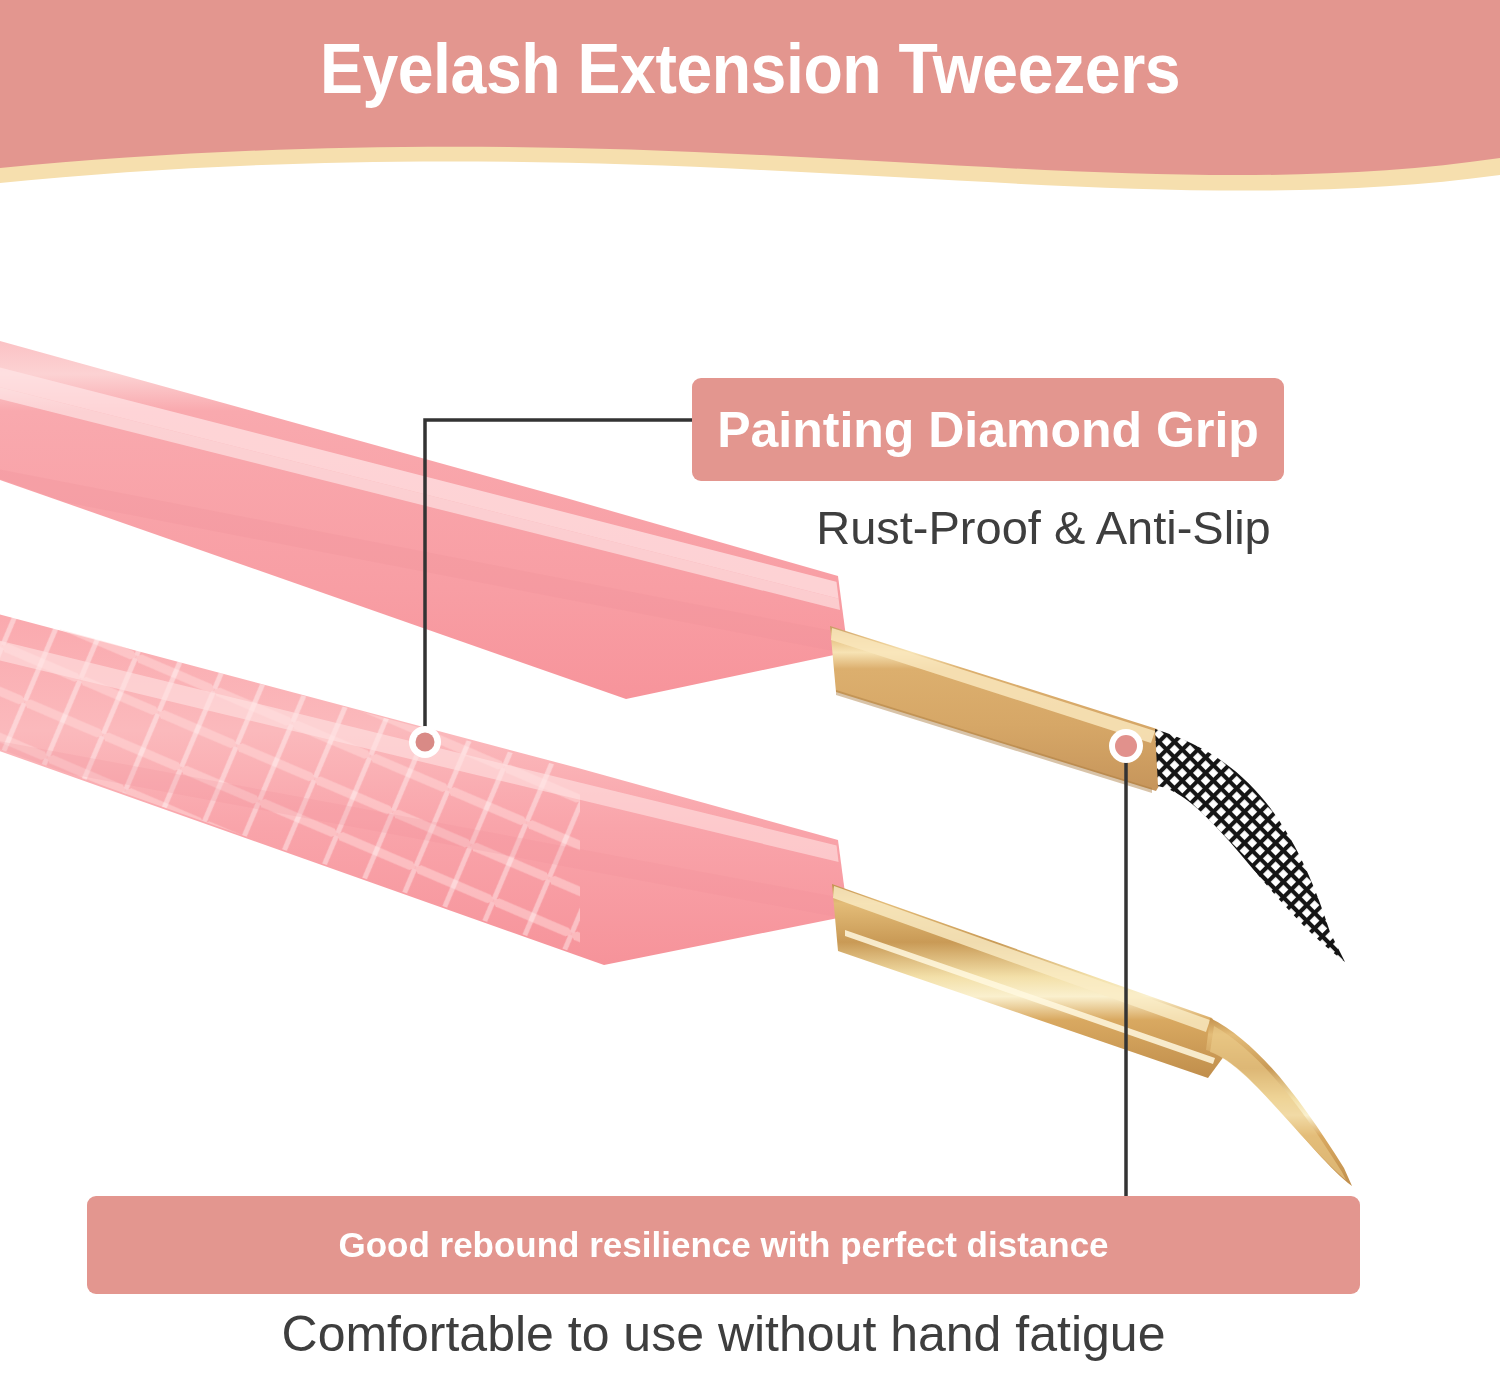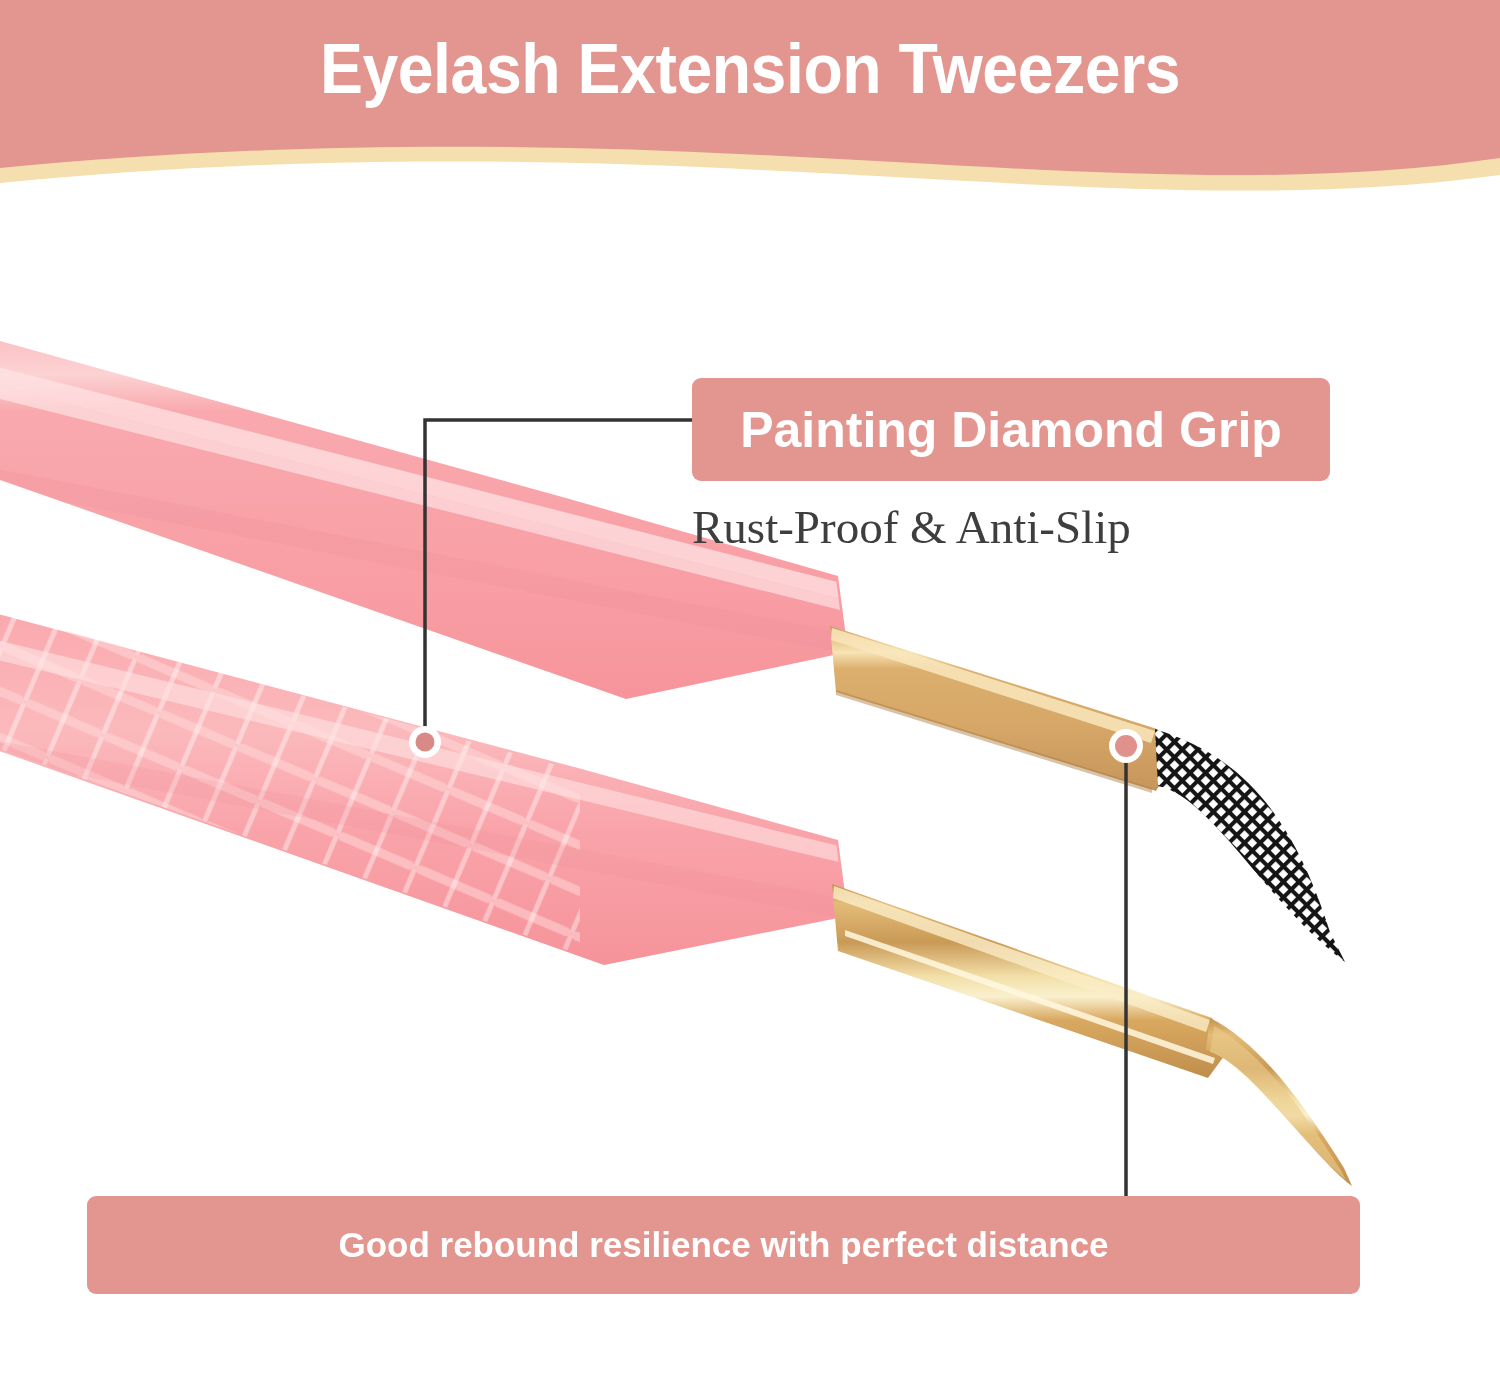--- a/index.html
+++ b/index.html
@@ -67,40 +67,40 @@
     font-weight: bold;
     display: flex;
     align-items: center;
     justify-content: center;
     box-sizing: border-box;
     white-space: nowrap;
   }
   .label-top {
     left: 692px;
     top: 378px;
-    width: 638px;
+    width: 592px;
     height: 103px;
     font-size: 50px;
     letter-spacing: 0px;
   }
   .label-bottom {
     left: 87px;
     top: 1196px;
     width: 1273px;
     height: 98px;
     font-size: 35px;
   }
   .sub-caption {
     position: absolute;
     color: #3e3e3e;
-    font-family: Liberation Serif, serif;
+    font-family: Liberation Sans, sans-serif;
     font-size: 47px;
     font-weight: normal;
     white-space: nowrap;
-    text-align: left;
+    text-align: center;
   }
   .sub-top {
     left: 692px;
     top: 500px;
     width: 703px;
   }
   .sub-bottom {
     left: 87px;
     top: 1305px;
     width: 1273px;
@@ -242,14 +242,15 @@
       <path d="M0 0 L1500 0 L1500 158 C1280 190 1060 170 760 155
                C470 140 230 146 0 168 Z" fill="#E3968F"></path>
     </svg>
     <div class="header-title">Eyelash Extension Tweezers</div>
   </div>
 
   <div class="label-box label-top">Painting Diamond Grip</div>
   <div class="sub-caption sub-top">Rust-Proof &amp; Anti-Slip</div>
 
   <div class="label-box label-bottom">Good rebound resilience with perfect distance</div>
+  <div class="sub-caption sub-bottom">Comfortable to use without hand fatigue</div>
 
 </div>
 
 </body></html>

